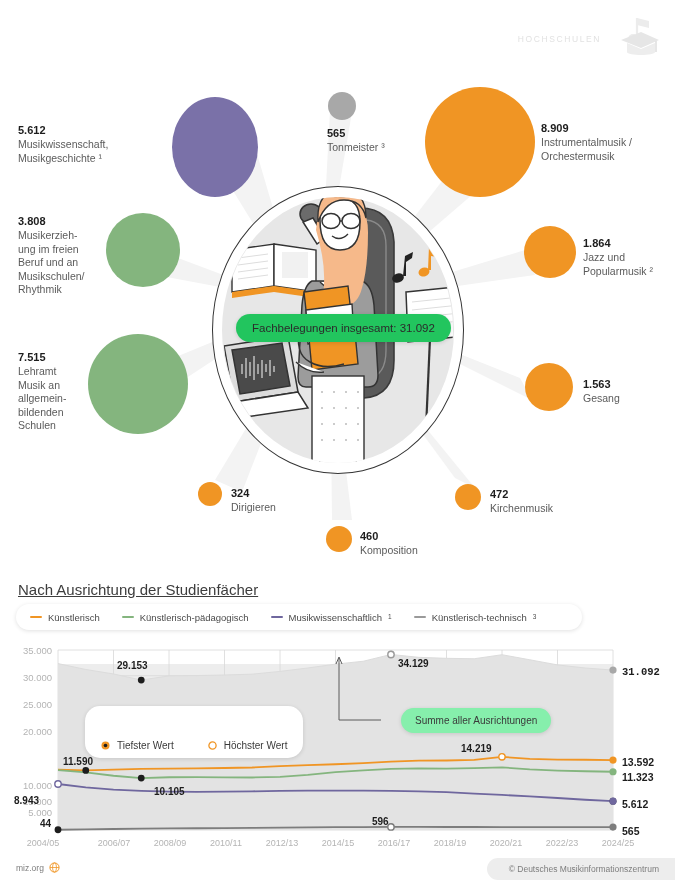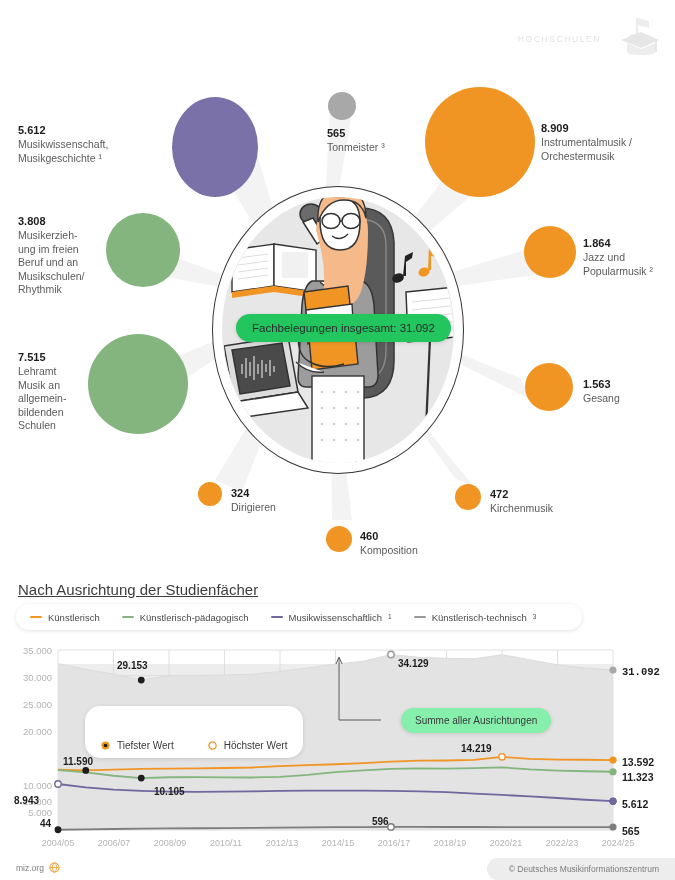--- a/index.html
+++ b/index.html
@@ -362,21 +362,21 @@
     </svg>
 
   <div class="ytick" style="left:4px;top:5px;">35.000</div>
   <div class="ytick" style="left:4px;top:32px;">30.000</div>
   <div class="ytick" style="left:4px;top:59px;">25.000</div>
   <div class="ytick" style="left:4px;top:86px;">20.000</div>
   <div class="ytick" style="left:4px;top:113px;margin-top:43px;">15.000</div>
   <div class="ytick" style="left:4px;top:140px;">10.000</div>
   <div class="ytick" style="left:4px;top:167px;">5.000</div>
 
-  <div class="xtick" style="left:31px;top:198px;">2004/05</div>
+  <div class="xtick" style="left:16px;top:198px;">2004/05</div>
   <div class="xtick" style="left:87px;top:198px;">2006/07</div>
   <div class="xtick" style="left:143px;top:198px;">2008/09</div>
   <div class="xtick" style="left:199px;top:198px;">2010/11</div>
   <div class="xtick" style="left:255px;top:198px;">2012/13</div>
   <div class="xtick" style="left:311px;top:198px;">2014/15</div>
   <div class="xtick" style="left:367px;top:198px;">2016/17</div>
   <div class="xtick" style="left:423px;top:198px;">2018/19</div>
   <div class="xtick" style="left:479px;top:198px;">2020/21</div>
   <div class="xtick" style="left:535px;top:198px;">2022/23</div>
   <div class="xtick" style="left:591px;top:198px;">2024/25</div>

